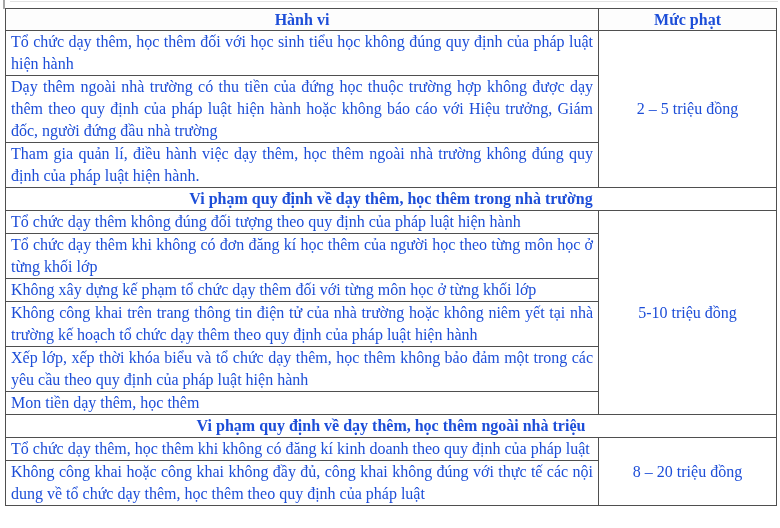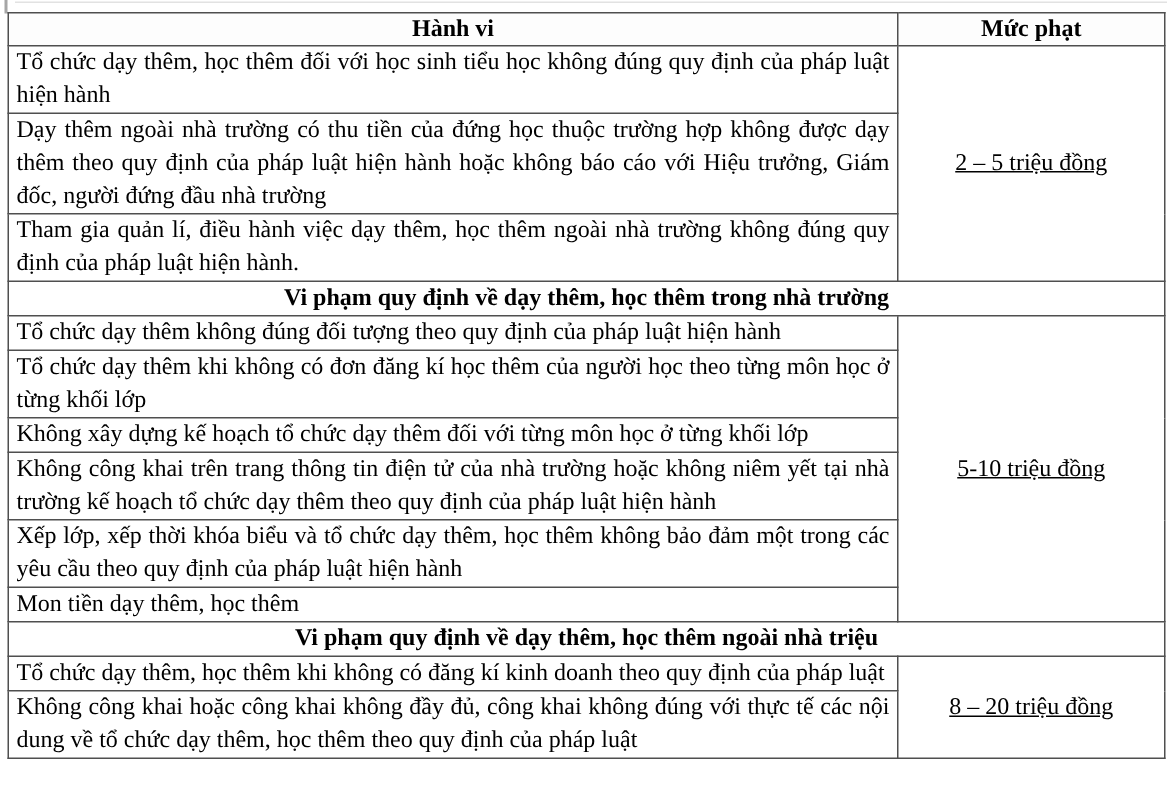--- a/index.html
+++ b/index.html
@@ -39,21 +39,21 @@
     width: 771px;
     border-collapse: collapse;
     table-layout: fixed;
   }
   .penalty-table col.col-behavior { width: 593px; }
   .penalty-table col.col-fine     { width: 178px; }
   .penalty-table th,
   .penalty-table td {
     border: 1px solid #4f4f4f;
     font-size: 16px;
-    color: #000000;
+    color: #1d4ed8;
     box-sizing: border-box;
   }
   .penalty-table th {
     font-weight: bold;
     text-align: center;
     height: 22px;
     line-height: 21px;
     padding: 0;
     background: #fdfdfd;
   }
@@ -62,21 +62,20 @@
     vertical-align: middle;
     line-height: 22px;
     padding: 0 5px;
     height: 22px; 
   }
   td.fine {
     text-align: center;
     vertical-align: middle;
     line-height: 22px;
     padding: 4px 2px;
-    text-decoration: underline;
   }
   tr.section-row td {
     font-weight: bold;
     text-align: center;
     line-height: 22px;
     height: 22px;
     padding: 0 5px;
   }
 </style>
 </head>
@@ -114,21 +113,21 @@
     </tr>
 
     <tr>
       <td class="behavior">Tổ chức dạy thêm không đúng đối tượng theo quy định của pháp luật hiện hành</td>
       <td class="fine" rowspan="6">5-10 triệu đồng</td>
     </tr>
     <tr>
       <td class="behavior">Tổ chức dạy thêm khi không có đơn đăng kí học thêm của người học theo từng môn học ở từng khối lớp</td>
     </tr>
     <tr>
-      <td class="behavior">Không xây dựng kế hoạch tổ chức dạy thêm đối với từng môn học ở từng khối lớp</td>
+      <td class="behavior">Không xây dựng kế phạm tổ chức dạy thêm đối với từng môn học ở từng khối lớp</td>
     </tr>
     <tr>
       <td class="behavior">Không công khai trên trang thông tin điện tử của nhà trường hoặc không niêm yết tại nhà trường kế hoạch tổ chức dạy thêm theo quy định của pháp luật hiện hành</td>
     </tr>
     <tr>
       <td class="behavior">Xếp lớp, xếp thời khóa biểu và tổ chức dạy thêm, học thêm không bảo đảm một trong các yêu cầu theo quy định của pháp luật hiện hành</td>
     </tr>
     <tr>
       <td class="behavior">Mon tiền dạy thêm, học thêm</td>
     </tr>

